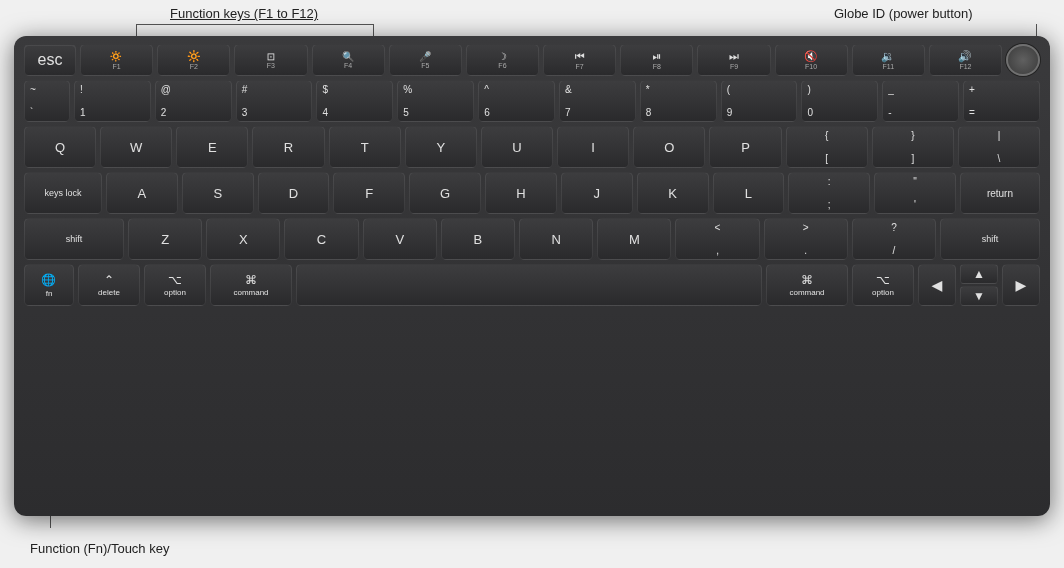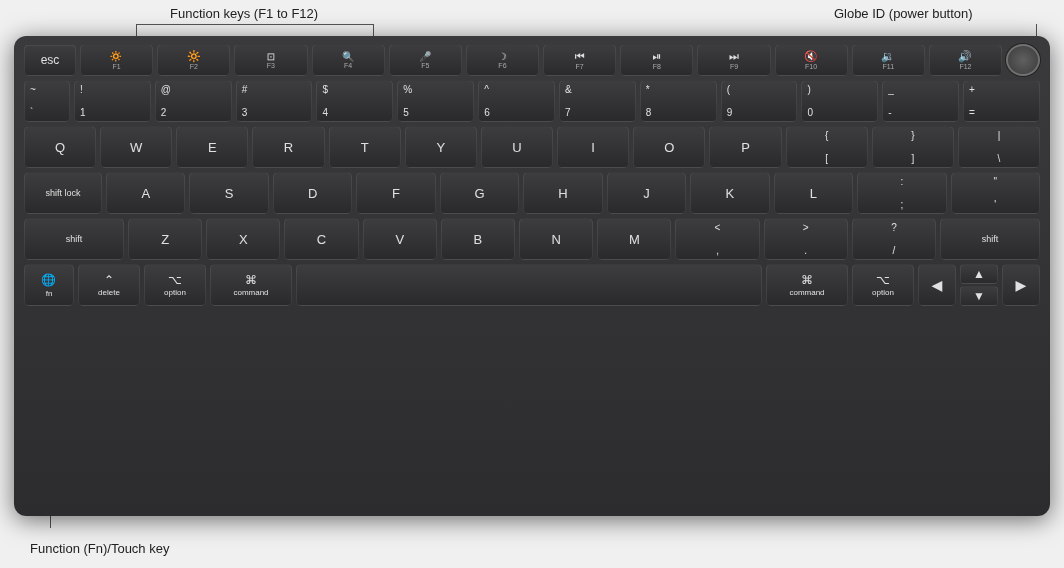--- a/index.html
+++ b/index.html
@@ -9,32 +9,32 @@
       background: #f0f0f0;
       font-family: -apple-system, BlinkMacSystemFont, 'Helvetica Neue', Arial, sans-serif;
       overflow: hidden;
       position: relative;
     }
   </style>
 </head>
 <body>
 
 <div style="position:absolute;top:24px;left:136px;right:690px;height:12px;border-top:1px solid #555;border-left:1px solid #555;border-right:1px solid #555;"></div>
-<div style="position:absolute;top:6px;left:170px;font-size:13px;color:#222;">Function keys (F1 to F12)</div>
+<div style="position:absolute;top:6px;left:170px;font-size:13px;color:#222;text-decoration:underline;">Function keys (F1 to F12)</div>
 
 <div style="position:absolute;top:24px;right:27px;width:1px;height:12px;background:#555;"></div>
 <div style="position:absolute;top:6px;right:22px;font-size:13px;color:#222;transform:translateX(-50%);white-space:nowrap;">Globe ID (power button)</div>
 
 <div style="position:absolute;bottom:40px;left:50px;width:1px;height:18px;background:#555;"></div>
 <div style="position:absolute;bottom:12px;left:30px;font-size:13px;color:#222;">Function (Fn)/Touch key</div>
 
 <div style="position:absolute;top:36px;left:14px;right:14px;bottom:52px;background:linear-gradient(180deg,#3a3a3c 0%,#2c2c2e 100%);border-radius:12px;padding:8px 10px 8px 10px;box-shadow:0 4px 24px rgba(0,0,0,0.55);">
 
   <div style="display:flex;gap:4px;margin-bottom:4px;align-items:center;">
-    <div style="width:52px;min-height:32px;background:linear-gradient(180deg,#3d3d3f 0%,#2a2a2c 100%);border-radius:5px;color:#e0e0e0;display:flex;align-items:center;justify-content:center;font-size:12px;border:1px solid rgba(255,255,255,0.08);box-shadow:inset 0 1px 0 rgba(255,255,255,0.07);">esc</div>
+    <div style="width:52px;min-height:32px;background:linear-gradient(180deg,#3d3d3f 0%,#2a2a2c 100%);border-radius:5px;color:#e0e0e0;display:flex;align-items:center;justify-content:center;font-size:16px;border:1px solid rgba(255,255,255,0.08);box-shadow:inset 0 1px 0 rgba(255,255,255,0.07);">esc</div>
     <div style="flex:1;min-height:32px;background:linear-gradient(180deg,#3d3d3f 0%,#2a2a2c 100%);border-radius:5px;color:#e0e0e0;display:flex;flex-direction:column;align-items:center;justify-content:center;font-size:11px;border:1px solid rgba(255,255,255,0.08);">
         <span>🔅</span>
         <span style="font-size:7px;color:#aaa;">F1</span>
       </div>
     <div style="flex:1;min-height:32px;background:linear-gradient(180deg,#3d3d3f 0%,#2a2a2c 100%);border-radius:5px;color:#e0e0e0;display:flex;flex-direction:column;align-items:center;justify-content:center;font-size:11px;border:1px solid rgba(255,255,255,0.08);">
         <span>🔆</span>
         <span style="font-size:7px;color:#aaa;">F2</span>
       </div>
     <div style="flex:1;min-height:32px;background:linear-gradient(180deg,#3d3d3f 0%,#2a2a2c 100%);border-radius:5px;color:#e0e0e0;display:flex;flex-direction:column;align-items:center;justify-content:center;font-size:10px;border:1px solid rgba(255,255,255,0.08);">
         <span>⊡</span>
@@ -154,38 +154,39 @@
         <span>}</span>
         <span>]</span>
       </div>
     <div style="flex:1;min-height:42px;background:linear-gradient(180deg,#3d3d3f 0%,#2a2a2c 100%);border-radius:5px;color:#e0e0e0;display:flex;flex-direction:column;align-items:center;justify-content:space-between;padding:3px 5px;font-size:10px;border:1px solid rgba(255,255,255,0.08);">
         <span>|</span>
         <span>\</span>
       </div>
   </div>
 
   <div style="display:flex;gap:4px;margin-bottom:4px;">
-    <div style="width:78px;min-height:42px;background:linear-gradient(180deg,#3d3d3f 0%,#2a2a2c 100%);border-radius:5px;color:#e0e0e0;display:flex;align-items:center;justify-content:center;font-size:9px;border:1px solid rgba(255,255,255,0.08);">shift lock</div>
+    <div style="width:78px;min-height:42px;background:linear-gradient(180deg,#3d3d3f 0%,#2a2a2c 100%);border-radius:5px;color:#e0e0e0;display:flex;align-items:center;justify-content:center;font-size:9px;border:1px solid rgba(255,255,255,0.08);">keys lock</div>
     <div style="flex:1;min-height:42px;background:linear-gradient(180deg,#3d3d3f 0%,#2a2a2c 100%);border-radius:5px;color:#e0e0e0;display:flex;align-items:center;justify-content:center;font-size:13px;font-weight:500;border:1px solid rgba(255,255,255,0.08);">A</div>
     <div style="flex:1;min-height:42px;background:linear-gradient(180deg,#3d3d3f 0%,#2a2a2c 100%);border-radius:5px;color:#e0e0e0;display:flex;align-items:center;justify-content:center;font-size:13px;font-weight:500;border:1px solid rgba(255,255,255,0.08);">S</div>
     <div style="flex:1;min-height:42px;background:linear-gradient(180deg,#3d3d3f 0%,#2a2a2c 100%);border-radius:5px;color:#e0e0e0;display:flex;align-items:center;justify-content:center;font-size:13px;font-weight:500;border:1px solid rgba(255,255,255,0.08);">D</div>
     <div style="flex:1;min-height:42px;background:linear-gradient(180deg,#3d3d3f 0%,#2a2a2c 100%);border-radius:5px;color:#e0e0e0;display:flex;align-items:center;justify-content:center;font-size:13px;font-weight:500;border:1px solid rgba(255,255,255,0.08);">F</div>
     <div style="flex:1;min-height:42px;background:linear-gradient(180deg,#3d3d3f 0%,#2a2a2c 100%);border-radius:5px;color:#e0e0e0;display:flex;align-items:center;justify-content:center;font-size:13px;font-weight:500;border:1px solid rgba(255,255,255,0.08);">G</div>
     <div style="flex:1;min-height:42px;background:linear-gradient(180deg,#3d3d3f 0%,#2a2a2c 100%);border-radius:5px;color:#e0e0e0;display:flex;align-items:center;justify-content:center;font-size:13px;font-weight:500;border:1px solid rgba(255,255,255,0.08);">H</div>
     <div style="flex:1;min-height:42px;background:linear-gradient(180deg,#3d3d3f 0%,#2a2a2c 100%);border-radius:5px;color:#e0e0e0;display:flex;align-items:center;justify-content:center;font-size:13px;font-weight:500;border:1px solid rgba(255,255,255,0.08);">J</div>
     <div style="flex:1;min-height:42px;background:linear-gradient(180deg,#3d3d3f 0%,#2a2a2c 100%);border-radius:5px;color:#e0e0e0;display:flex;align-items:center;justify-content:center;font-size:13px;font-weight:500;border:1px solid rgba(255,255,255,0.08);">K</div>
     <div style="flex:1;min-height:42px;background:linear-gradient(180deg,#3d3d3f 0%,#2a2a2c 100%);border-radius:5px;color:#e0e0e0;display:flex;align-items:center;justify-content:center;font-size:13px;font-weight:500;border:1px solid rgba(255,255,255,0.08);">L</div>
     <div style="flex:1;min-height:42px;background:linear-gradient(180deg,#3d3d3f 0%,#2a2a2c 100%);border-radius:5px;color:#e0e0e0;display:flex;flex-direction:column;align-items:center;justify-content:space-between;padding:3px 5px;font-size:10px;border:1px solid rgba(255,255,255,0.08);">
         <span>:</span>
         <span>;</span>
       </div>
     <div style="flex:1;min-height:42px;background:linear-gradient(180deg,#3d3d3f 0%,#2a2a2c 100%);border-radius:5px;color:#e0e0e0;display:flex;flex-direction:column;align-items:center;justify-content:space-between;padding:3px 5px;font-size:10px;border:1px solid rgba(255,255,255,0.08);">
         <span>"</span>
         <span>'</span>
       </div>
+    <div style="width:80px;min-height:42px;background:linear-gradient(180deg,#3d3d3f 0%,#2a2a2c 100%);border-radius:5px;color:#e0e0e0;display:flex;align-items:center;justify-content:center;font-size:10px;border:1px solid rgba(255,255,255,0.08);">return</div>
   </div>
 
   <div style="display:flex;gap:4px;margin-bottom:4px;">
     <div style="width:100px;min-height:42px;background:linear-gradient(180deg,#3d3d3f 0%,#2a2a2c 100%);border-radius:5px;color:#e0e0e0;display:flex;align-items:center;justify-content:center;font-size:9px;border:1px solid rgba(255,255,255,0.08);">shift</div>
     <div style="flex:1;min-height:42px;background:linear-gradient(180deg,#3d3d3f 0%,#2a2a2c 100%);border-radius:5px;color:#e0e0e0;display:flex;align-items:center;justify-content:center;font-size:13px;font-weight:500;border:1px solid rgba(255,255,255,0.08);">Z</div>
     <div style="flex:1;min-height:42px;background:linear-gradient(180deg,#3d3d3f 0%,#2a2a2c 100%);border-radius:5px;color:#e0e0e0;display:flex;align-items:center;justify-content:center;font-size:13px;font-weight:500;border:1px solid rgba(255,255,255,0.08);">X</div>
     <div style="flex:1;min-height:42px;background:linear-gradient(180deg,#3d3d3f 0%,#2a2a2c 100%);border-radius:5px;color:#e0e0e0;display:flex;align-items:center;justify-content:center;font-size:13px;font-weight:500;border:1px solid rgba(255,255,255,0.08);">C</div>
     <div style="flex:1;min-height:42px;background:linear-gradient(180deg,#3d3d3f 0%,#2a2a2c 100%);border-radius:5px;color:#e0e0e0;display:flex;align-items:center;justify-content:center;font-size:13px;font-weight:500;border:1px solid rgba(255,255,255,0.08);">V</div>
     <div style="flex:1;min-height:42px;background:linear-gradient(180deg,#3d3d3f 0%,#2a2a2c 100%);border-radius:5px;color:#e0e0e0;display:flex;align-items:center;justify-content:center;font-size:13px;font-weight:500;border:1px solid rgba(255,255,255,0.08);">B</div>
     <div style="flex:1;min-height:42px;background:linear-gradient(180deg,#3d3d3f 0%,#2a2a2c 100%);border-radius:5px;color:#e0e0e0;display:flex;align-items:center;justify-content:center;font-size:13px;font-weight:500;border:1px solid rgba(255,255,255,0.08);">N</div>

